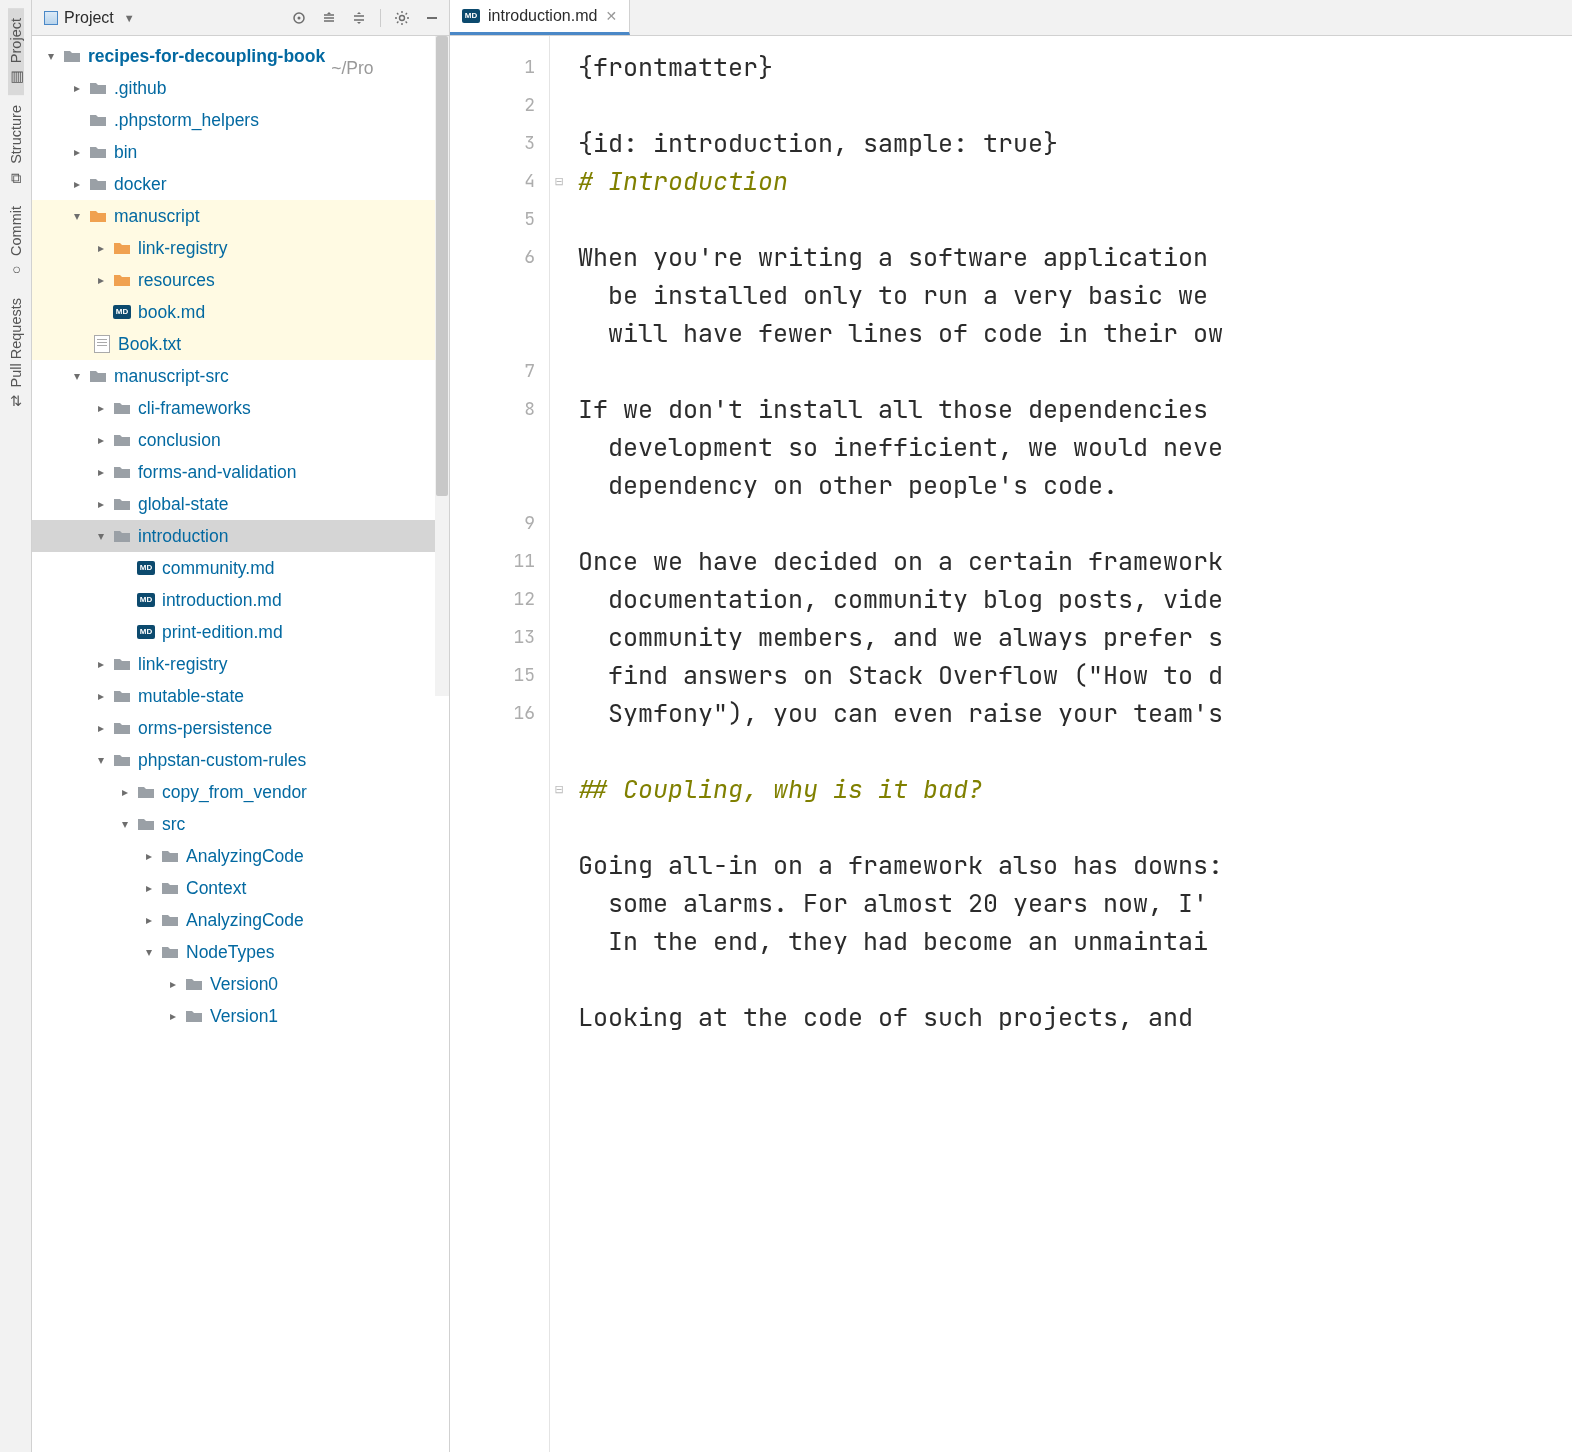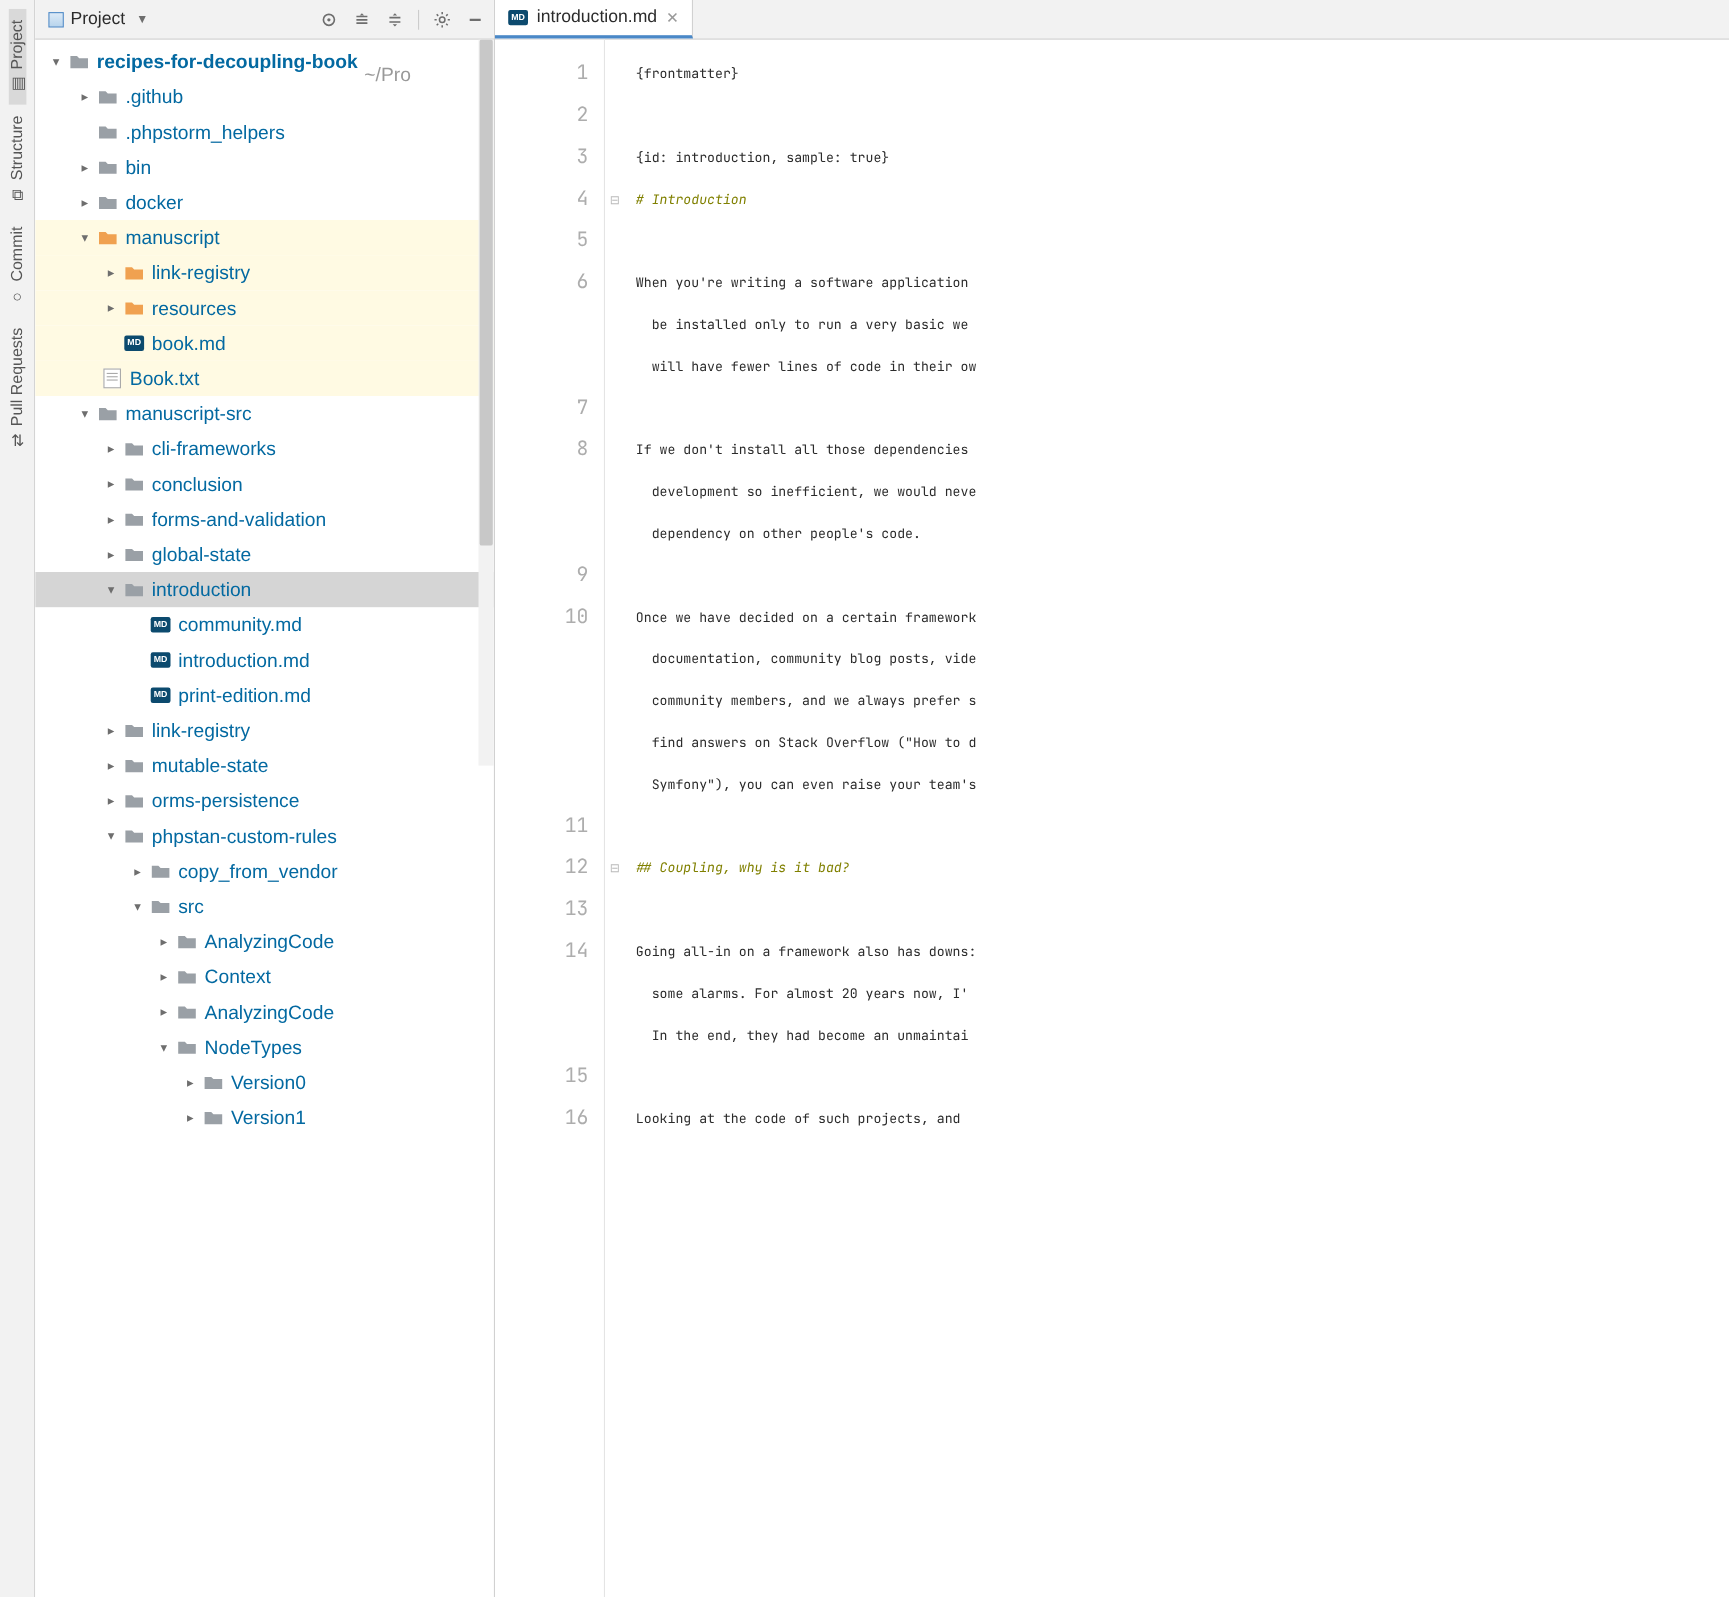--- a/index.html
+++ b/index.html
@@ -214,21 +214,21 @@
     font-size: 11px;
     height: 38px;
     display: flex;
     align-items: center;
     justify-content: center;
   }
   .code {
     flex: 1;
     padding: 12px 0 0 10px;
     font-family: "JetBrains Mono", "Menlo", monospace;
-    font-size: 12px;
+    font-size: 25px;
     line-height: 38px;
     color: #2b2b2b;
     white-space: pre;
     overflow: hidden;
   }
   .code .kw { color: #808000; font-style: italic; }
   .cur-line { background: #fffae3; display: block; width: 100%; }
 </style>
 </head>
 <body>
@@ -617,25 +617,23 @@
       <div class="gutter">
         <div class="ln">1</div>
         <div class="ln">2</div>
         <div class="ln">3</div>
         <div class="ln">4</div>
         <div class="ln">5</div>
         <div class="ln tall">6</div>
         <div class="ln">7</div>
         <div class="ln tall">8</div>
         <div class="ln">9</div>
-        <div class="ln tall2">10</div>
         <div class="ln">11</div>
         <div class="ln">12</div>
         <div class="ln">13</div>
-        <div class="ln tall">14</div>
         <div class="ln">15</div>
         <div class="ln">16</div>
       </div>
 
       <div class="fold-col">
         <div style="height:114px"></div>
         <div class="fold-mark">⊟</div>
         <div style="height:570px"></div>
         <div class="fold-mark">⊟</div>
       </div>

